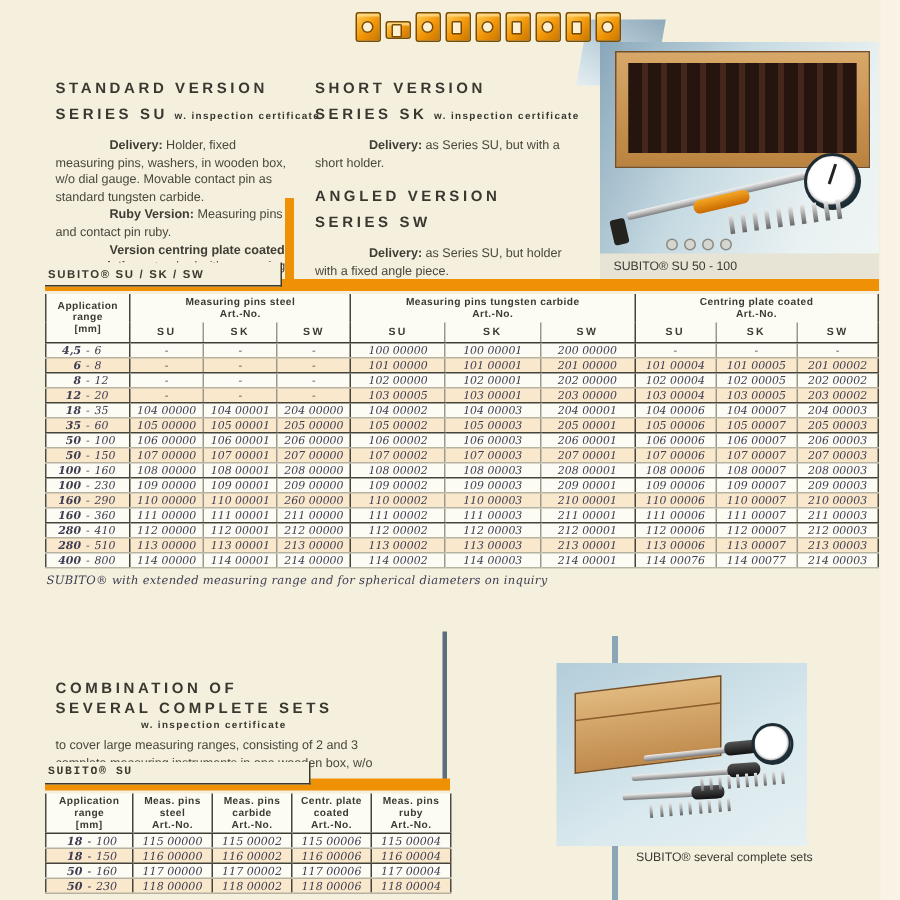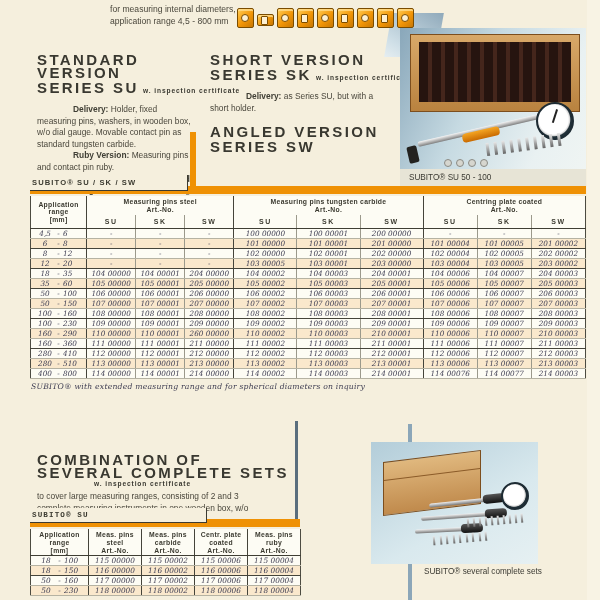--- a/index.html
+++ b/index.html
@@ -21,21 +21,21 @@
      border:1px solid #7a4c00;box-shadow:inset 0 2px 0 rgba(255,220,140,.8);}
   .app-icon .hole{position:absolute;left:3px;top:5px;width:6px;height:6px;border-radius:50%;
      background:#fdf0d2;border:1px solid #7a4c00;}
   .app-icon:nth-child(2){height:10px;margin-top:6px;}
   .app-icon:nth-child(2) .hole{top:1px;}
   .app-icon:nth-child(even) .hole{border-radius:1px;width:5px;height:7px;}
 
   
   .sec-standard{left:37px;top:53px;width:160px;}
   .col-mid{left:210px;top:53px;width:178px;}
-  .t1,.t2 .big{font-weight:bold;font-size:15px;letter-spacing:2.4px;color:#393830;line-height:13px;}
+  .t1,.t2 .big{font-weight:bold;font-size:10px;letter-spacing:2.4px;color:#393830;line-height:13px;}
   .t2{white-space:nowrap;}
   .cert{font-weight:bold;font-size:6.6px;letter-spacing:0.9px;color:#393830;}
   .paras{margin-top:7px;}
   .paras p{margin:0;font-size:8.4px;line-height:11.6px;color:#4a473c;}
   .paras b{color:#3f3e34;padding-left:36px;}
   .sec-angled{margin-top:11px;}
 
   
   .orange-vbar{left:190px;top:132px;width:6px;height:57px;background:#ef9104;}
   .bar1{left:30px;top:186px;width:556px;height:8px;background:#ef9104;}
@@ -57,21 +57,21 @@
   .subrow th{letter-spacing:1.6px;font-size:7px;height:11px;padding:1px;}
   thead tr:last-child th, thead tr .appcol{border-bottom:1.4px solid #3f3e34;}
   tbody td{font-family:"DejaVu Serif",serif;font-style:italic;font-size:7.3px;color:#3e3d52;
      text-align:center;height:8.1px;padding:0;border-bottom:1px solid #b5b2a2;background:#fdfcf4;}
   .table2 tbody td{height:8.6px;font-size:7.4px;}
   tr.shade td{background:#fae8cc;}
   tr.gend td{border-bottom:1.3px solid #45443a;}
   .gstart{border-left:1.3px solid #45443a;}
   .csep{border-left:1px solid #9b998b;}
   td .rwrap{display:flex;justify-content:center;align-items:center;}
-  .rmin{width:18px;}
+  .rmin{width:18px;text-align:right;font-weight:bold;}
   .rsep{width:9px;text-align:center;}
   .rmax{width:18px;text-align:left;}
   .note{left:31px;top:382px;font-family:"DejaVu Serif",serif;font-style:italic;font-size:7.7px;
         color:#3e3d52;letter-spacing:0.2px;}
 
   
   .combo{left:37px;top:437px;width:258px;margin-top:16px;}
   .combo .cert-line{margin-left:57px;margin-top:1px;}
   .combo .paras{margin-top:4px;width:220px;}
 
@@ -122,21 +122,20 @@
   .pins-row.small i{width:2px;height:9px;}
   .caption-bottom{left:424px;top:567px;font-size:8.2px;color:#3b3a33;z-index:3;}
 </style>
 </head>
 <body>
 
 <div class="page">
 
   <div class="abs right-strip"></div>
 
-  <div class="abs intro">for measuring internal diameters, application range 4,5 - 800 mm</div>
   <div class="abs icon-backdrop"></div>
   <div class="abs icons-row">
       <div class="app-icon">
         <span class="hole"></span>
       </div>
       <div class="app-icon">
         <span class="hole"></span>
       </div>
       <div class="app-icon">
         <span class="hole"></span>
@@ -187,20 +186,23 @@
       </div>
       <div class="paras">
           <p><b>Delivery:</b> as Series SU, but with a short holder.</p>
         </div>
     </div>
     <div class="sec-angled">
       <div class="t1">ANGLED VERSION</div>
       <div class="t2">
         <span class="big">SERIES SW</span>
       </div>
+      <div class="paras">
+          <p><b>Delivery:</b> as Series SU, but holder with a fixed angle piece.</p>
+        </div>
     </div>
   </div>
 
   <div class="abs orange-vbar"></div>
 
   <div class="abs photo-top">
     <div class="wood-box">
       <div class="box-inner"></div>
     </div>
     <div class="gauge-rod"></div>

